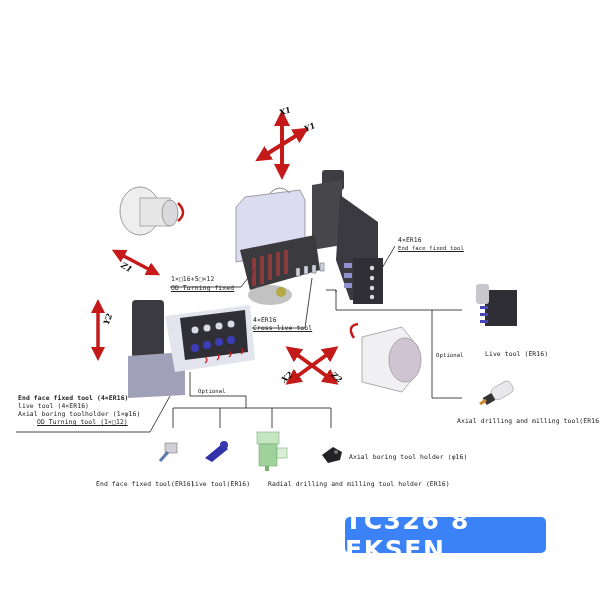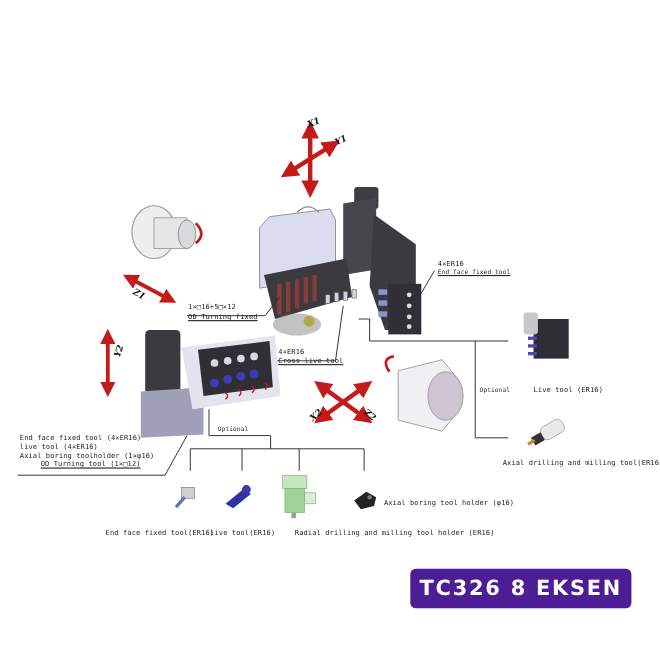--- a/index.html
+++ b/index.html
@@ -2,21 +2,21 @@
 <html><head>
 <meta charset="utf-8">
 <style>
   html, body { margin:0; padding:0; background:#ffffff; }
   body { width:600px; height:600px; position:relative; overflow:hidden; font-family:"DejaVu Sans Mono", monospace; }
   .abs { position:absolute; }
   .lbl { position:absolute; font-size:6.4px; color:#222; white-space:nowrap; line-height:8px; letter-spacing:0.1px; }
   .lbl.u { text-decoration:underline; }
   .axis { position:absolute; font-family:"DejaVu Serif", serif; font-style:italic; font-weight:bold; font-size:8px; color:#111; }
   svg { position:absolute; left:0; top:0; }
-  .badge { position:absolute; left:345px; top:517px; width:201px; height:36px; background:#4c1d95; border-radius:5px; color:#fff; font-family:"DejaVu Sans", sans-serif; font-weight:bold; font-size:19px; letter-spacing:1.6px; display:flex; align-items:center; justify-content:center;margin-left:28px; }
+  .badge { position:absolute; left:345px; top:517px; width:201px; height:36px; background:#3b82f6; border-radius:5px; color:#fff; font-family:"DejaVu Sans", sans-serif; font-weight:bold; font-size:25px; letter-spacing:1.6px; display:flex; align-items:center; justify-content:center; }
 </style>
 </head>
 <body>
 
 <svg width="600" height="600" viewBox="0 0 600 600">
   <defs>
     <marker id="ah" viewBox="0 0 10 10" refX="5" refY="5" markerWidth="4" markerHeight="4" orient="auto-start-reverse">
       <path d="M0,0 L10,5 L0,10 z" fill="#c41a1a"></path>
     </marker>
   </defs>
@@ -175,21 +175,21 @@
 <div class="lbl" style="left:253px;top:316px;">4×ER16</div>
 <div class="lbl u" style="left:253px;top:324px;">Cross live tool</div>
 
 <div class="lbl" style="left:436px;top:351px;font-size:5.6px;">Optional</div>
 <div class="lbl" style="left:485px;top:350px;">Live tool (ER16)</div>
 <div class="lbl" style="left:457px;top:417px;">Axial drilling and milling tool(ER16)</div>
 
 <div class="lbl" style="left:198px;top:387px;font-size:5.6px;">Optional</div>
 
 <div class="abs" style="left:18px;top:394px;">
-  <div class="lbl" style="position:relative;">End face fixed tool (4×ER16)</div>
+  <div class="lbl" style="position:relative;font-weight:bold;">End face fixed tool (4×ER16)</div>
   <div class="lbl" style="position:relative;">live tool (4×ER16)</div>
   <div class="lbl" style="position:relative;">Axial boring toolholder (1×φ16)</div>
   <div class="lbl u" style="position:relative;padding-left:19px;">OD Turning tool (1×□12)</div>
 </div>
 
 <div class="lbl" style="left:96px;top:480px;">End face fixed tool(ER16)</div>
 <div class="lbl" style="left:191px;top:480px;">live tool(ER16)</div>
 <div class="lbl" style="left:243px;top:480px;padding-left:25px;">Radial drilling and milling tool holder (ER16)</div>
 <div class="lbl" style="left:349px;top:453px;">Axial boring tool holder (φ16)</div>
 

